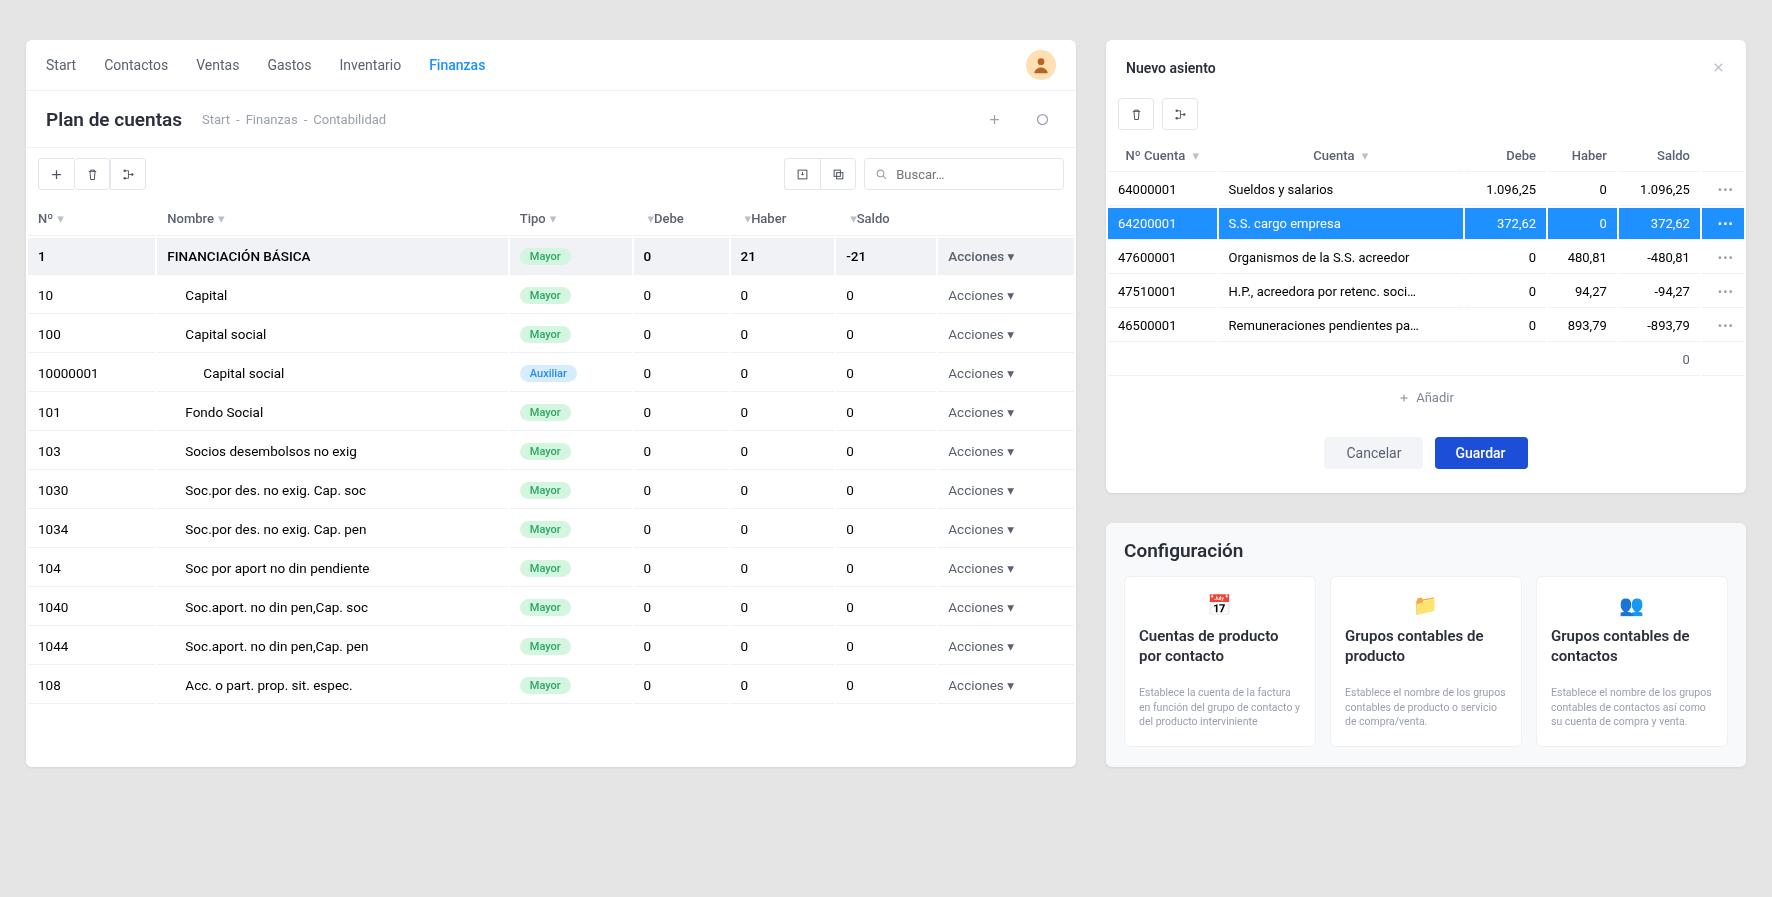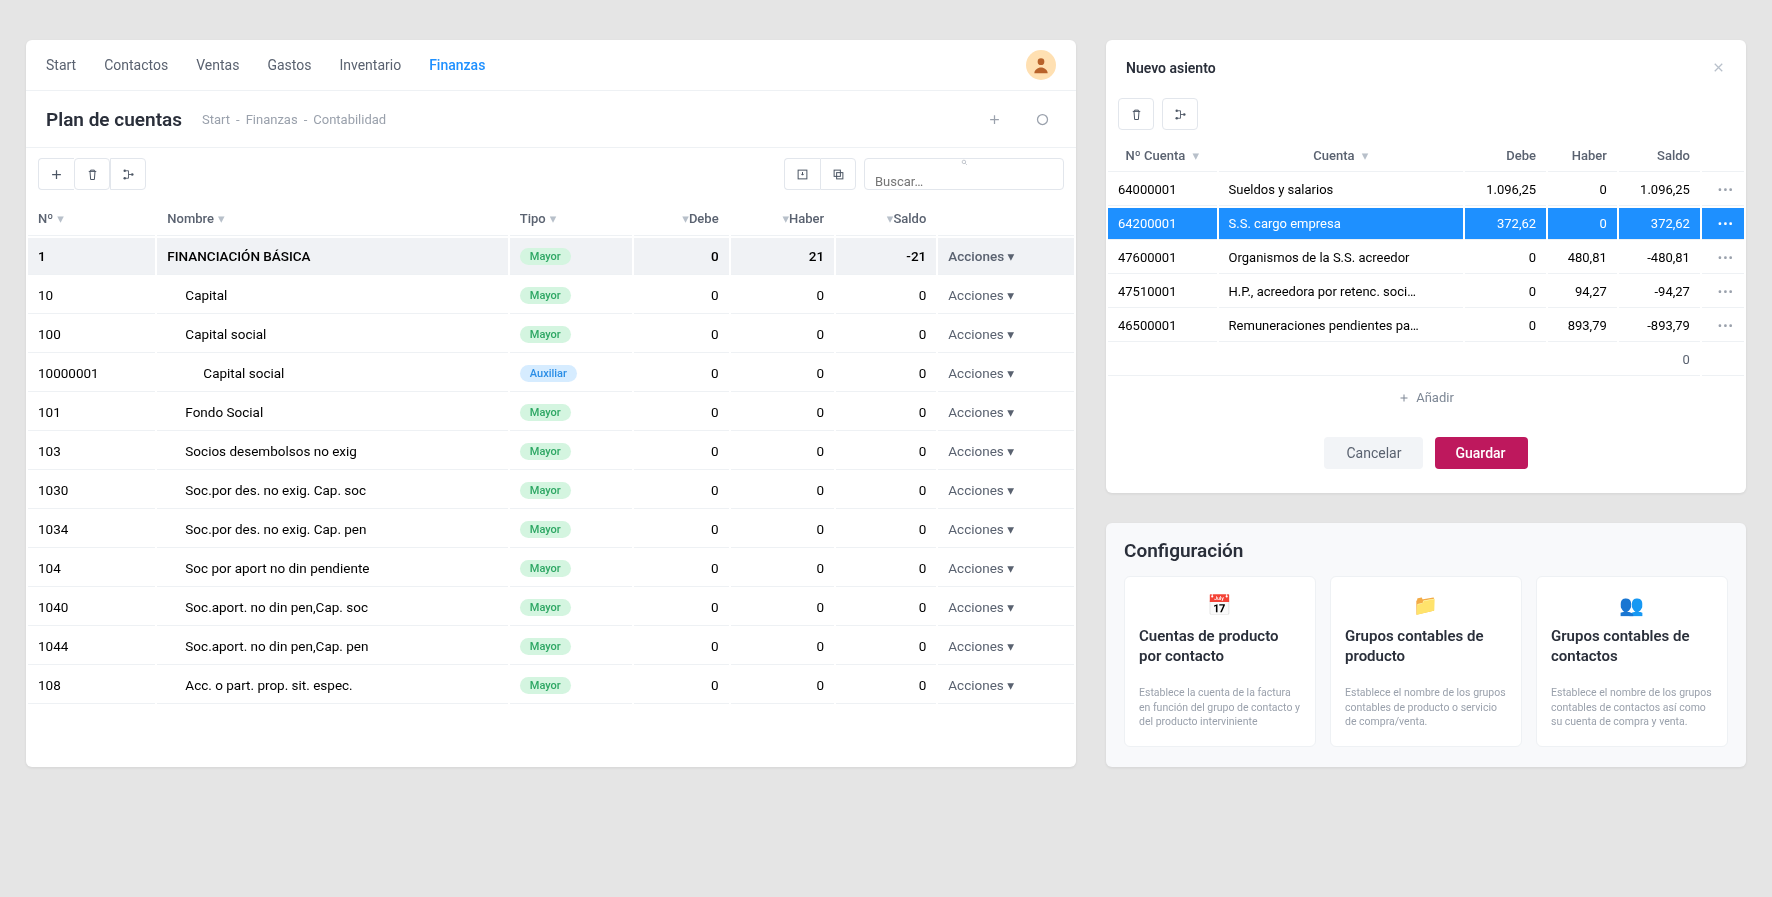--- a/index.html
+++ b/index.html
@@ -26,29 +26,29 @@
 .title-row-spacer { flex:1; }
 .icon-btn-plain { width:28px; height:28px; display:flex; align-items:center; justify-content:center; color:#9aa1ac; cursor:pointer; }
 
 
 .toolbar { display:flex; align-items:center; padding:10px 12px; gap:8px; }
 .tbtn { width:36px; height:32px; border:1px solid #e2e6ec; border-radius:4px; background:#fff; display:flex; align-items:center; justify-content:center; cursor:pointer; color:#4b5563; }
 .tbtn-group { display:flex; }
 .tbtn-group .tbtn:first-child { border-radius:4px 0 0 4px; border-right:none; }
 .tbtn-group .tbtn:last-child { border-radius:0 4px 4px 0; }
 .toolbar-spacer { flex:1; }
-.search-box { display:flex; align-items:center; border:1px solid #e2e6ec; border-radius:4px; padding:0 10px; height:32px; width:200px; gap:8px;flex-direction:column; }
+.search-box { display:flex; align-items:center; border:1px solid #e2e6ec; border-radius:4px; padding:0 10px; height:32px; width:200px; gap:8px; }
 .search-box input { border:none; outline:none; font-size:13px; width:100%; }
 .search-box svg { color:#9aa1ac; }
 
 
 .table { width:100%; font-size:13.5px; }
 .table th, .table td { padding:9px 10px; text-align:left; border-bottom:1px solid #eef1f4; }
 .table th { font-weight:500; color:#5a6270; font-size:13px; }
-.table th.r, .table td.r { text-align:right; }
+.table th.r, .table td.r { text-align:left; }
 .table tr.selected td { background:#f0f2f5; font-weight:500; }
 .badge { display:inline-block; padding:2px 10px; border-radius:10px; font-size:11px; font-weight:500; }
 .badge.mayor { background:#d4f5e0; color:#2ea764; }
 .badge.auxiliar { background:#d6ecff; color:#2b8ee6; }
 .actions-cell { color:#5a6270; cursor:pointer; white-space:nowrap; }
 .filter-icon { color:#b8c0ca; margin-left:4px; }
 
 
 .modal-head { display:flex; align-items:center; padding:16px 20px 10px; }
 .modal-head h2 { font-size:14px; font-weight:600; color:#2a2f3a; }
@@ -63,21 +63,21 @@
 .modal-table th.r,.modal-table td.r { text-align:right; }
 .modal-table tr.hl td { background:#1e90ff; color:#fff;margin-left:16px; }
 .dots { color:#9aa1ac; cursor:pointer; letter-spacing:1px; }
 .modal-table tr.hl .dots { color:#fff; }
 
 .add-row { text-align:center; padding:12px; color:#7c8694; cursor:pointer; font-size:13px; display:flex; align-items:center; justify-content:center; gap:6px; }
 
 .modal-footer { display:flex; justify-content:center; gap:12px; padding:20px 0 24px; }
 .btn { padding:8px 22px; border-radius:4px; font-size:14px; cursor:pointer; border:none; }
 .btn-sec { background:#f2f4f7; color:#5a6270; }
-.btn-pri { background:#be185d; color:#fff; font-weight:500;padding-left:20px; }
+.btn-pri { background:#1d4ed8; color:#fff; font-weight:500;padding-left:20px; }
 
 .sum-row td { text-align:right; padding:8px 10px; color:#5a6270; font-size:13px; }
 
 
 .config-wrap { padding:16px 18px 20px; }
 .config-wrap h3 { font-size:19px; font-weight:600; color:#2a2f3a; margin-bottom:14px; }
 .config-grid { display:flex; gap:14px; }
 .config-card { flex:1; background:#fff; border:1px solid #eef1f4; border-radius:6px; padding:16px 14px; }
 .config-icon { display:flex; justify-content:center; margin-bottom:10px; font-size:20px; }
 .config-card h4 { font-size:15px; font-weight:600; color:#2a2f3a; margin-bottom:20px; line-height:1.3; }

